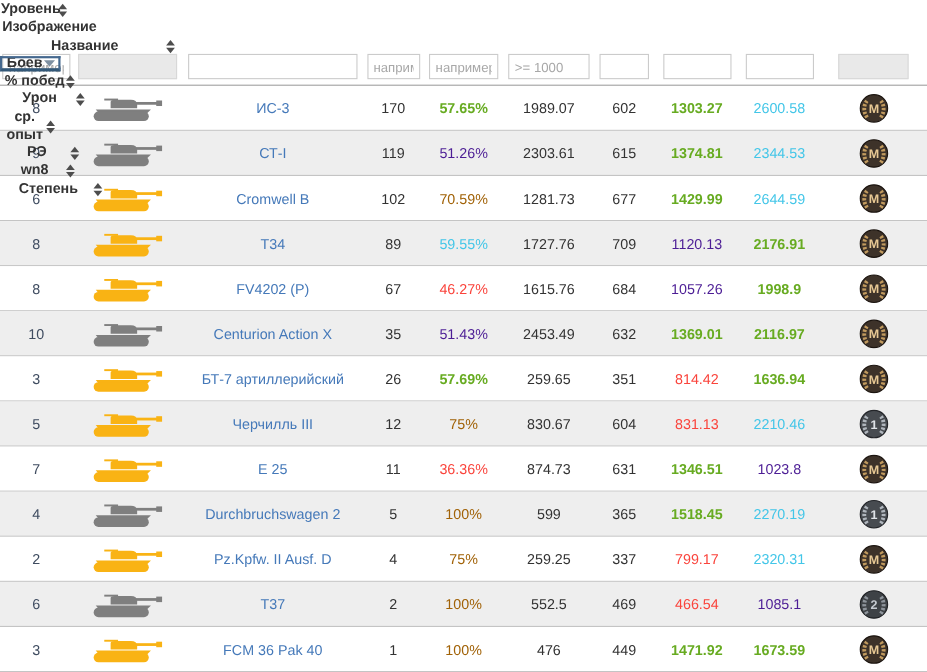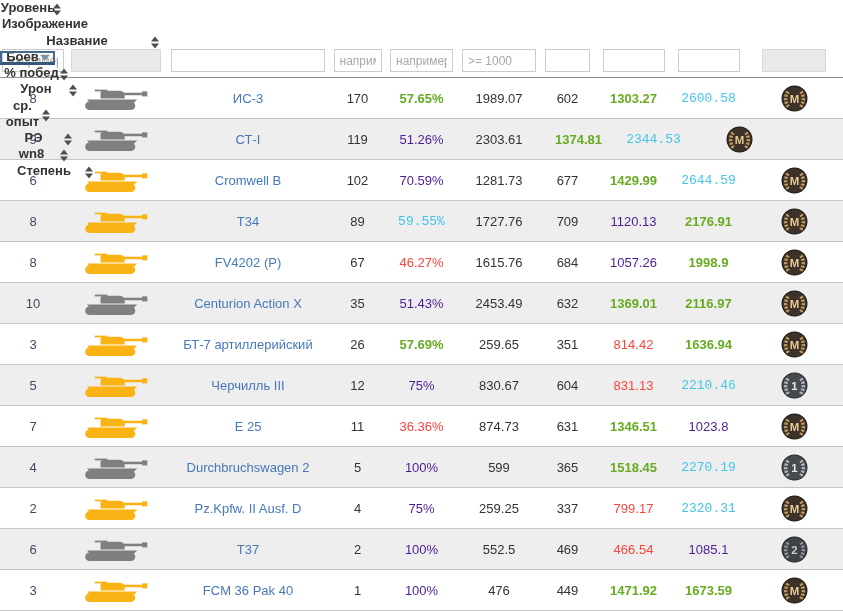--- a/index.html
+++ b/index.html
@@ -26,21 +26,21 @@
   .w0{width:62px}.w1{width:90px}.w2{width:154px}.w3{width:48px}.w4{width:63px}
   .w5{width:74px}.w6{width:45px}.w7{width:62px}.w8{width:62px}.w9{width:64px}
   
   .tr{height:41px;border-bottom:1px solid #c4c4c4;background:#fff;}
   .tr:nth-child(even){background:#eee;}
   .tr .cell{font-size:13px;}
   .level{font-size:12px;color:#3f4c60;}
   .name a{color:#4579b9;text-decoration:none;font-size:13px;cursor:pointer;text-align:right;}
   
   .rc-red{color:#fa443c;}.rc-yellow{color:#4c1d95;}.rc-green{color:#67ab21;font-weight:bold;}
-  .rc-cyan{color:#43c6e8;font-family:Liberation Mono, monospace;}.rc-purple{color:#4c1d95;}
+  .rc-cyan{color:#43c6e8;}.rc-purple{color:#a16207;}
   
   .tank{width:70px;height:27px;}
   .tank.gray *{fill:#7f7f7f;}
   .tank.gold *{fill:#f9b314;}
   
   .badge{width:27px;height:27px;display:block;}
   .badge circle.bg{stroke-width:1;}
   .badge path.laurel{fill:none;stroke-width:3.4;stroke-dasharray:2 1.4;}
   .badge text{font-family:"Liberation Sans",sans-serif;font-size:11px;font-weight:bold;text-anchor:middle;}
   .badge.mastery circle.bg{fill:#3d3229;stroke:#1c1510;}
@@ -208,20 +208,21 @@
         <path d="M6,15 L58,15 L53,20 L10,20 Z"></path>
         <rect x="4" y="17" width="52" height="9" rx="4.5"></rect>
       </svg>
     </div>
     <div class="cell c2 name">
           <a>СТ-I</a>
         </div>
     <div class="cell c3">119</div>
     <div class="cell c4 win rc-yellow">51.26%</div>
     <div class="cell c5">2303.61</div>
+    <div class="cell c6">615</div>
     <div class="cell c7 re rc-green">1374.81</div>
     <div class="cell c8 wn8 rc-cyan">2344.53</div>
     <div class="cell c9">
       <svg class="badge mastery" viewBox="0 0 26 26">
         <circle class="bg" cx="13" cy="13" r="12"></circle>
         <path class="laurel" d="M7,21 C3.6,16 3.6,10 7.6,5.5"></path>
         <path class="laurel" d="M19,21 C22.4,16 22.4,10 18.4,5.5"></path>
         <text x="13" y="17">M</text>
       </svg>
     </div>

